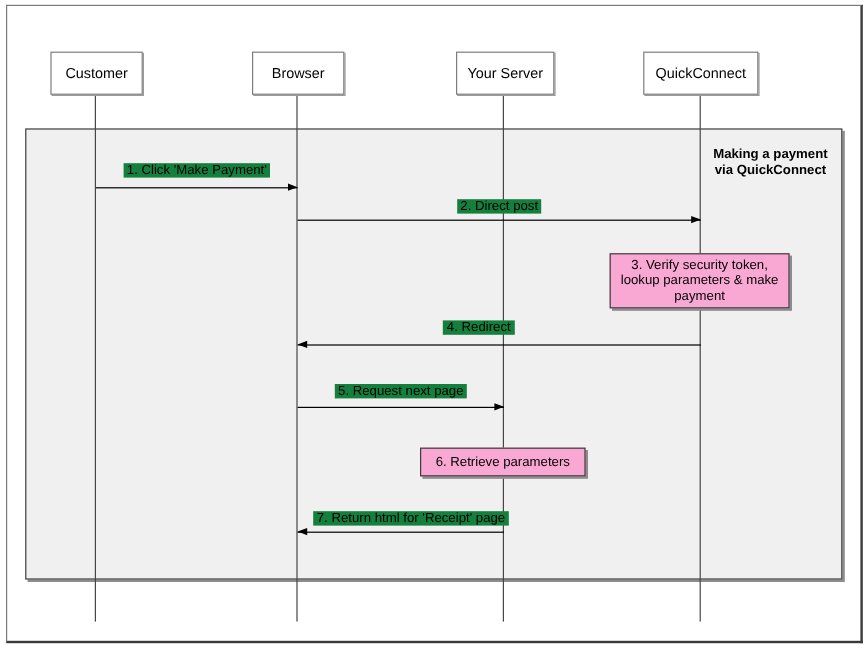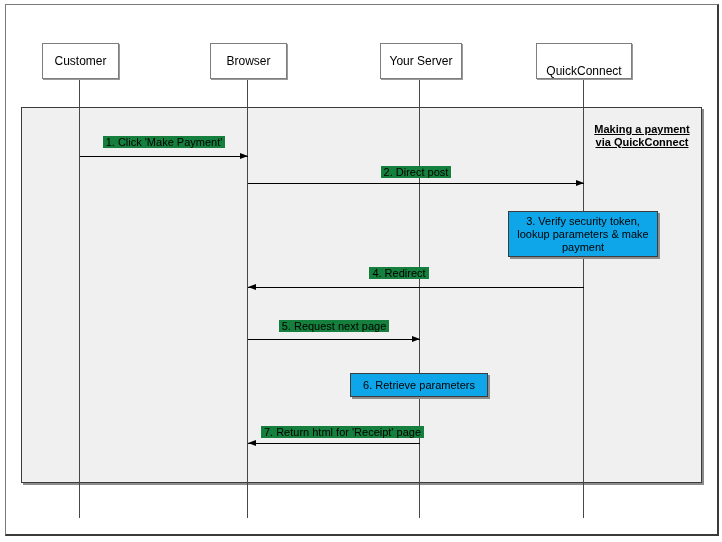--- a/index.html
+++ b/index.html
@@ -15,40 +15,40 @@
     background:#fff;
   }
   .interaction {
     position:absolute; left:21px; top:107px; width:679px; height:374px;
     background:#f0f0f0; border:1px solid #3c3c3c;
     box-shadow:2px 2px 0 #8c8c8c;
   }
   .diagram-title {
     position:absolute; left:586px; top:123px; width:112px;
     font-size:11px; font-weight:bold; line-height:12.5px;
-    text-align:center; white-space:pre-line;text-decoration:underline;
+    text-align:center; white-space:pre-line;
   }
   .lifeline {
     position:absolute; top:79px; height:439px; width:1px; background:#474747;
   }
   .actor {
     position:absolute; top:43px; height:34px; background:#ffffff;
     border:1px solid #7d7d7d; box-shadow:1px 1px 0 #9a9a9a;
     display:flex; align-items:center; justify-content:center;
     font-size:12px; white-space:nowrap;
   }
   .msg-line { position:absolute; height:1px; background:#000; }
   .head { position:absolute; top:-3px; width:0; height:0;
     border-top:3.5px solid transparent; border-bottom:3.5px solid transparent; }
   .head.r { right:0; border-left:8px solid #000; }
   .head.l { left:0;  border-right:8px solid #000; }
   .msg-label { position:absolute; font-size:11px; text-align:center; line-height:12px; }
   .msg-label span { background:#15803d; padding:0 3px; }
   .note {
-    position:absolute; background:#0ea5e9; border:1px solid #3c3c3c;
+    position:absolute; background:#f9a8d4; border:1px solid #3c3c3c;
     box-shadow:2px 2px 0 #8c8c8c; font-size:11px; line-height:13px;
     display:flex; align-items:center; justify-content:center; text-align:center;
   }
 </style>
 </head>
 <body>
 
 <div class="frame"></div>
 
 <div class="interaction"></div>
@@ -60,21 +60,21 @@
 
 <div class="actor" style="left:42px;  width:75px;">
     <span>Customer</span>
   </div>
 <div class="actor" style="left:210px; width:75px;justify-content:center;">
     <span>Browser</span>
   </div>
 <div class="actor" style="left:380px; width:80px;">
     <span>Your Server</span>
   </div>
-<div class="actor" style="left:536px; width:94px;align-items:flex-end;">
+<div class="actor" style="left:536px; width:94px;">
     <span>QuickConnect</span>
   </div>
 
 <div class="diagram-title">Making a payment
 via QuickConnect</div>
 
 <div class="msg-label" style="left:80px; top:136px; width:168px;"><span>1. Click 'Make Payment'</span></div>
 <div class="msg-line" style="left:80px; top:156px; width:168px;">
     <i class="head r"></i>
   </div>

